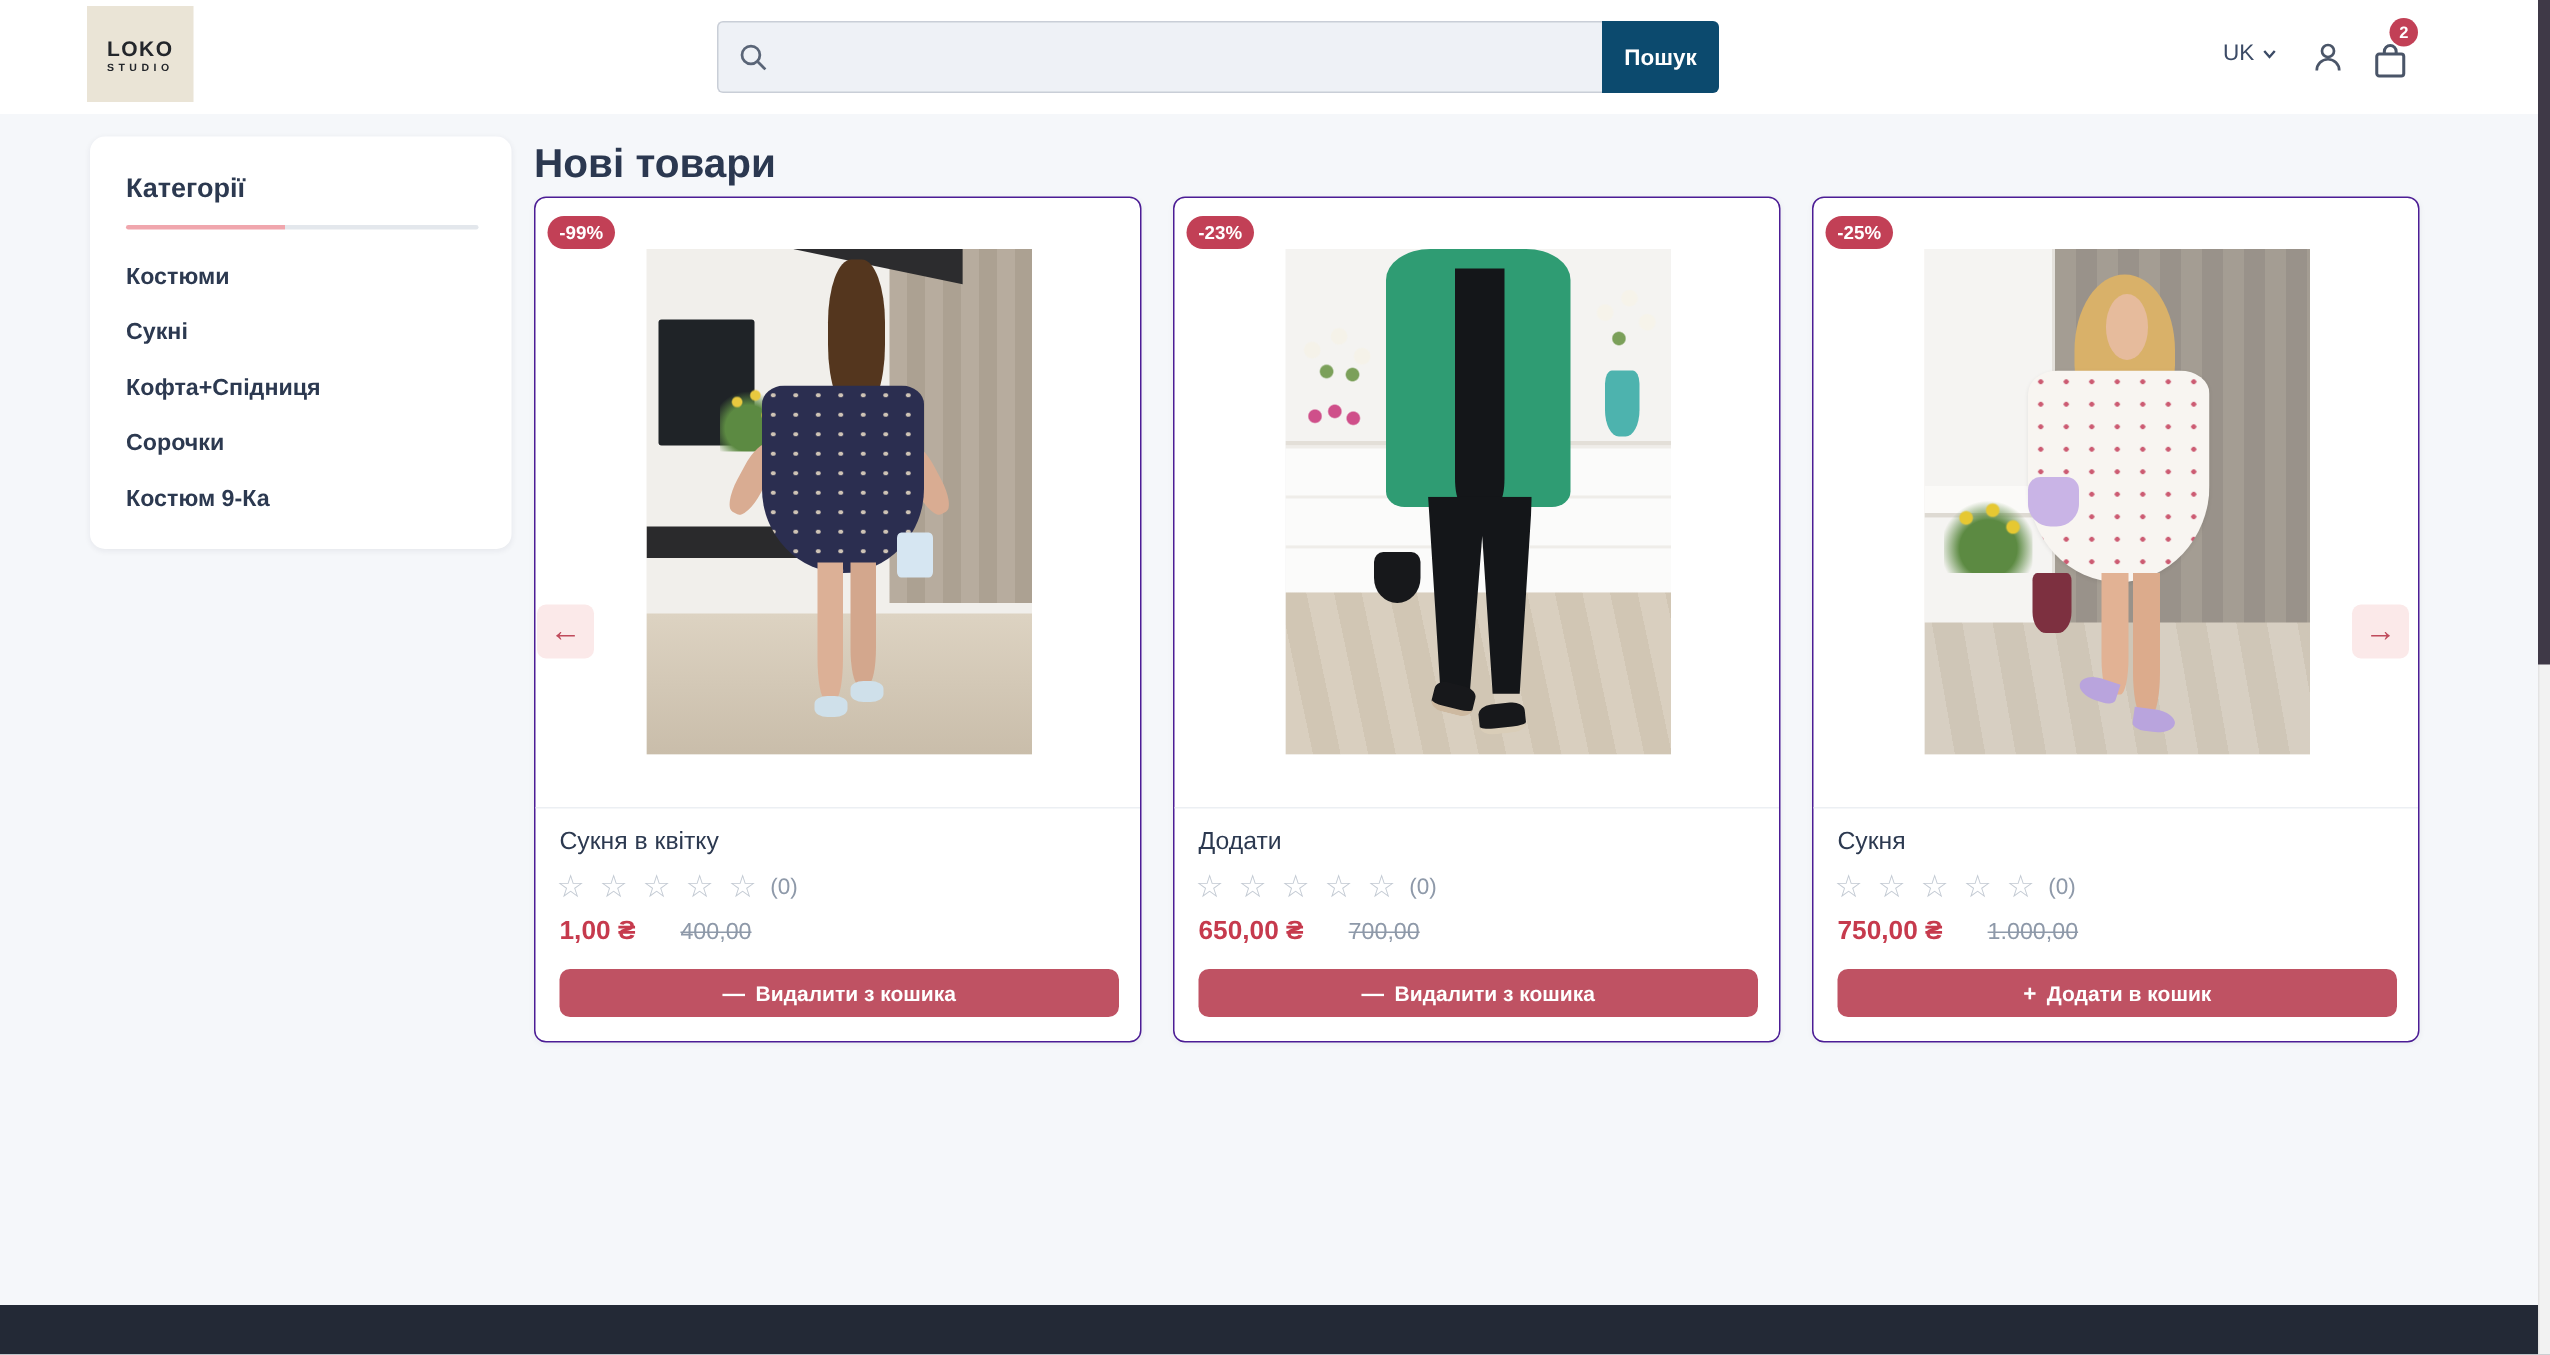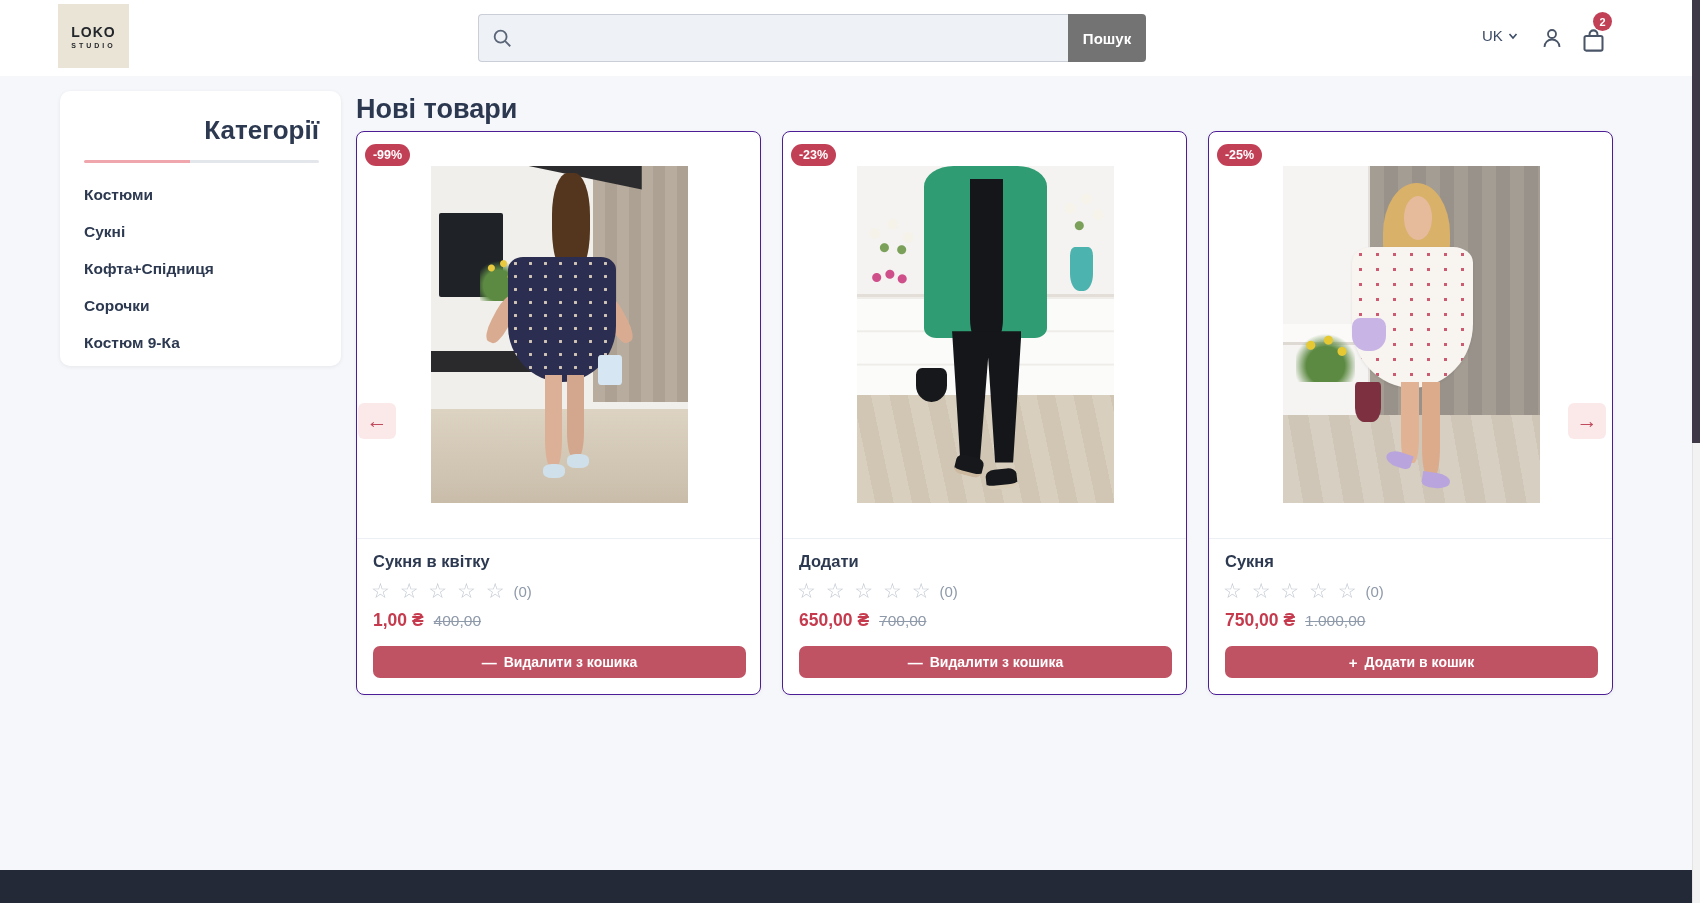--- a/index.html
+++ b/index.html
@@ -14,52 +14,52 @@
   .header { position:absolute; left:0; top:0; width:1700px; height:76px; background:#ffffff; }
   .logo { position:absolute; left:58px; top:4px; width:71px; height:64px; background:#eae4d6;
           display:flex; flex-direction:column; align-items:center; justify-content:center; cursor:pointer; }
   .logo-l1 { font-size:14px; font-weight:bold; letter-spacing:1px; color:#23262b; }
   .logo-l2 { font-size:7px; font-weight:bold; letter-spacing:3px; color:#23262b; margin-top:2px; }
   .search-wrap { position:absolute; left:478px; top:14px; width:668px; height:48px; display:flex; }
   .search-box { position:relative; flex:1; }
   .search-input { width:100%; height:48px; background:#eef1f6; border:1px solid #c9ced7; border-right:none;
           border-radius:4px 0 0 4px; padding:0 12px 0 44px; font-size:15px; color:#2c3950; outline:none; }
   .search-icon { position:absolute; left:13px; top:13px; width:22px; height:22px; }
-  .search-btn { width:78px; height:48px; background:#737373; color:#ffffff; border:none; border-radius:0 4px 4px 0;
+  .search-btn { width:78px; height:48px; background:#0c4a6e; color:#ffffff; border:none; border-radius:0 4px 4px 0;
           font-size:15px; font-weight:bold; font-family:"Liberation Sans", sans-serif; cursor:pointer; }
   .lang { position:absolute; left:1482px; top:27px; display:flex; align-items:center; gap:5px;
           font-size:15px; color:#3c4b66; cursor:pointer; }
   .chev { width:10px; height:10px; }
   .account { position:absolute; left:1540px; top:26px; width:24px; height:24px; cursor:pointer; }
   .cart { position:absolute; left:1580px; top:27px; width:27px; height:27px; cursor:pointer; }
   .cart-badge { position:absolute; left:1593px; top:12px; width:19px; height:19px; border-radius:50%;
           background:#c24056; color:#fff; font-size:11px; font-weight:bold;
           display:flex; align-items:center; justify-content:center; }
   
   .sidebar { position:absolute; left:60px; top:91px; width:281px; height:275px; background:#ffffff;
           border-radius:10px; box-shadow:0 1px 4px rgba(25,35,60,.07); padding:24px 22px 0 24px; }
-  .side-title { font-size:26px; font-weight:bold; color:#2c3950;text-align:right; }
+  .side-title { font-size:18px; font-weight:bold; color:#2c3950; }
   .side-underline { margin-top:14px; height:3px; border-radius:2px;
           background:linear-gradient(90deg,#f0a6ad 0 45%,#e3e7ec 45%); }
   .side-list { margin-top:13px; list-style:none; }
   .side-item { height:37px; display:flex; align-items:center; font-size:15.5px; font-weight:bold;
           color:#2c3950; cursor:pointer; }
   
   .main-title { position:absolute; left:356px; top:94px; font-size:27px; font-weight:bold; color:#2b3850; }
   .card { position:absolute; top:131px; width:405px; height:564px; background:#ffffff;
           border:1px solid #4c1d95; border-radius:8px; box-shadow:0 1px 4px rgba(20,30,60,.05); }
   .badge { position:absolute; left:8px; top:12px; width:45px; height:22px; border-radius:11px;
           background:#c24056; color:#fff; font-size:12.5px; font-weight:bold;
           display:flex; align-items:center; justify-content:center; }
   .divider { position:absolute; left:0; top:406px; width:100%; height:1px; background:#eceff3; }
-  .ptitle { position:absolute; left:16px; top:420px; font-size:16.5px; font-weight:bold; color:#2c3950; cursor:pointer; }
+  .ptitle { position:absolute; left:16px; top:420px; font-size:16.5px; font-weight:normal; color:#2c3950; cursor:pointer; }
   .stars { position:absolute; left:14px; top:447px; display:flex; align-items:center; }
   .star-glyphs { font-size:21px; letter-spacing:2px; color:#c3cad3; }
   .rcount { font-size:15px; color:#8e99a9; margin-left:7px; }
-  .prices { position:absolute; left:16px; top:478px; display:flex; align-items:center; }
+  .prices { position:absolute; left:16px; top:478px; display:flex; align-items:flex-end;gap:20px; }
   .price { font-size:17.5px; font-weight:bold; color:#c63a4d; }
   .oldprice { font-size:15.5px; color:#8e99a9; text-decoration:line-through; margin-left:10px; }
   .cartbtn { position:absolute; left:16px; top:514px; width:373px; height:32px; border:none; border-radius:7px;
           background:#bf5263; color:#ffffff; font-size:14px; font-weight:bold; font-family:"Liberation Sans", sans-serif;
           display:flex; align-items:center; justify-content:center; gap:7px; cursor:pointer; }
   .bicon { font-size:15px; font-weight:bold; }
   .arrow-btn { position:absolute; width:38px; height:36px; border-radius:6px; background:#fbe9e9; border:none;
           color:#c04b5c; font-size:21px; display:flex; align-items:center; justify-content:center; cursor:pointer; }
   .arrow-prev { left:358px; top:403px; }
   .arrow-next { left:1568px; top:403px; }

